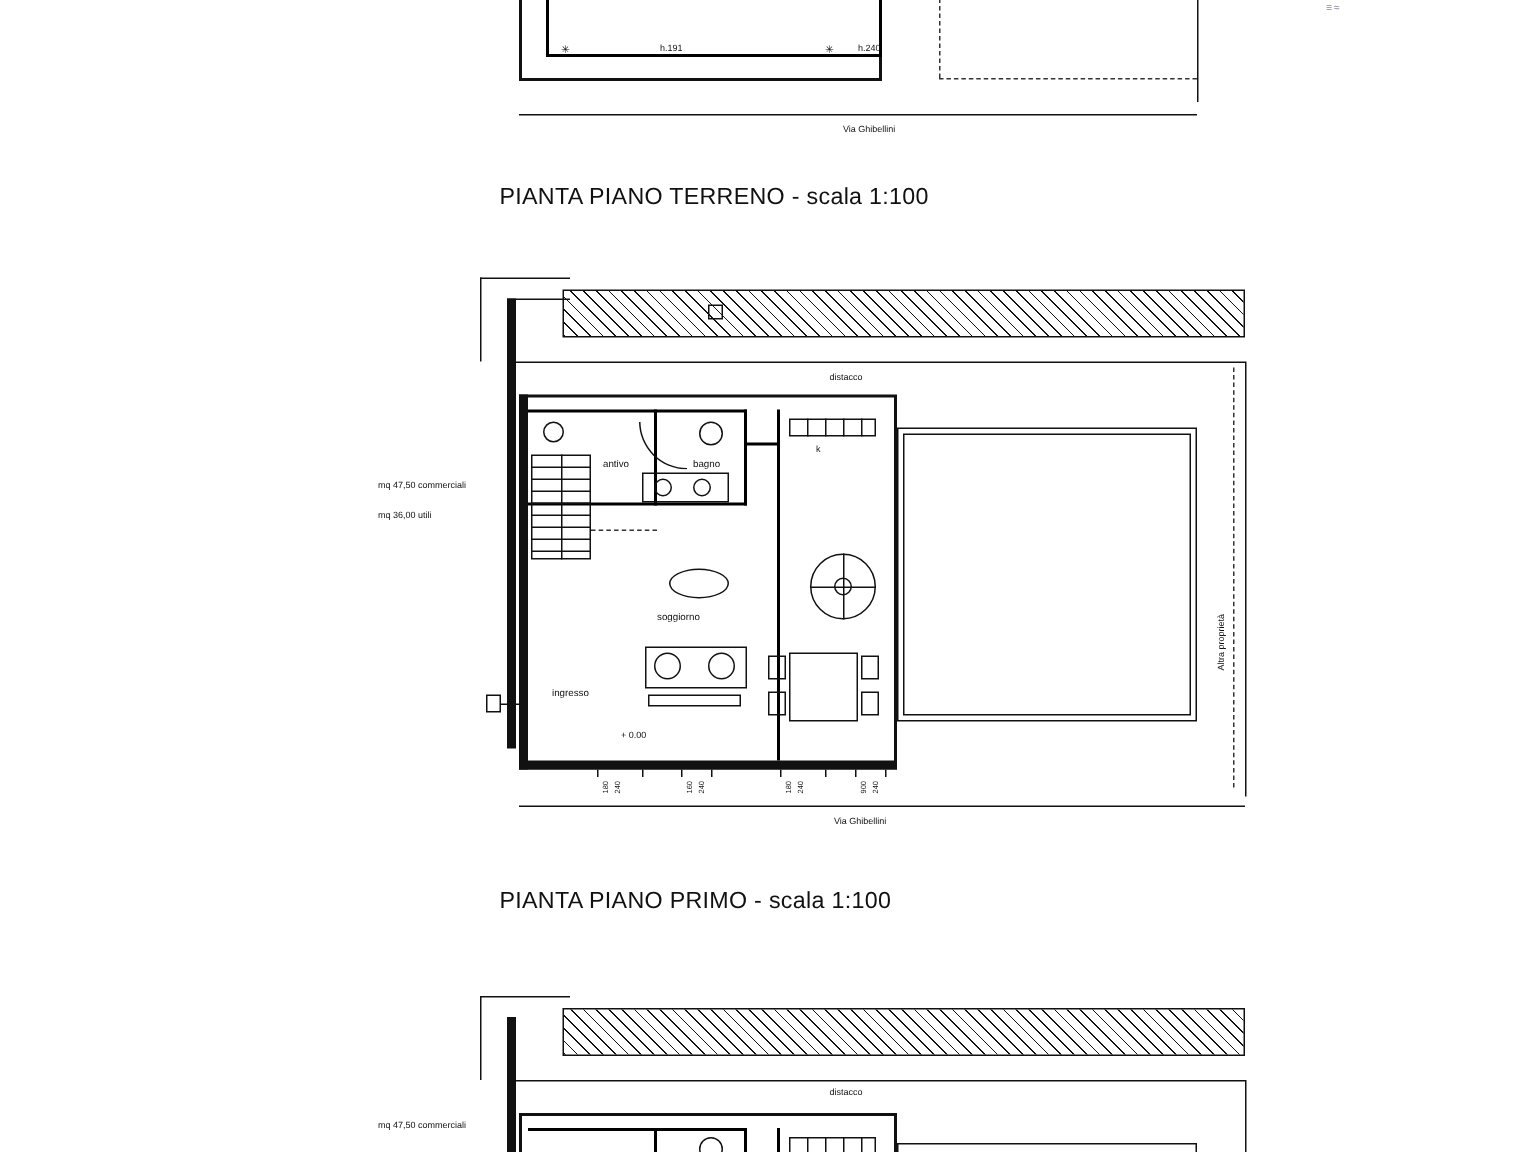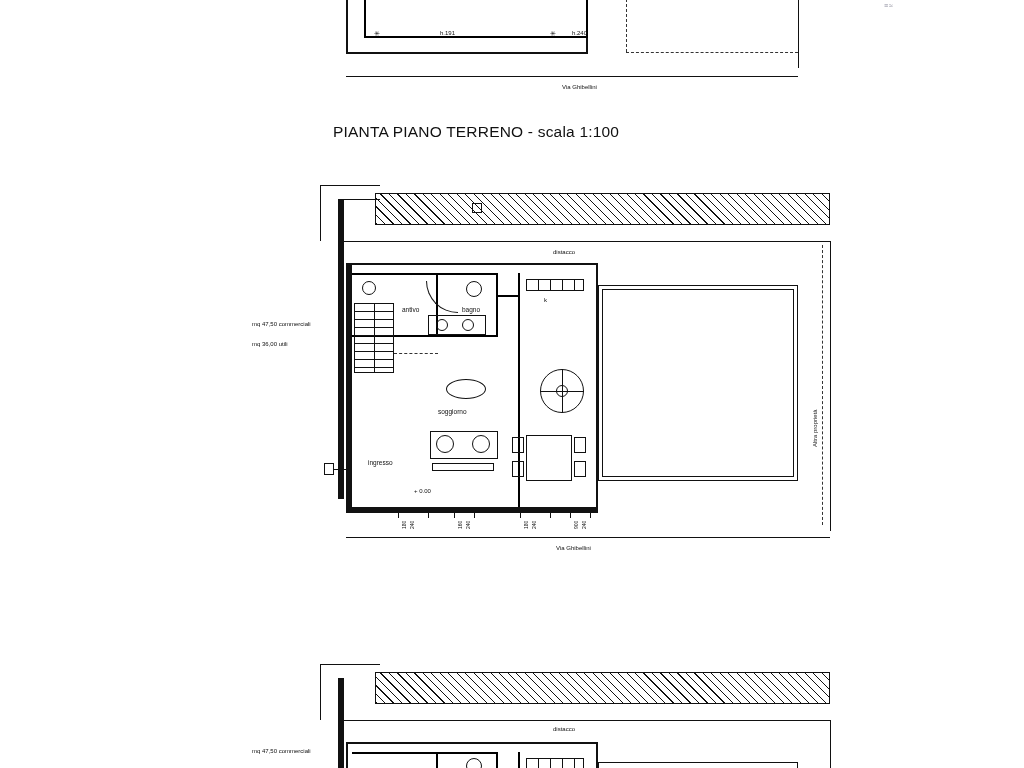--- a/index.html
+++ b/index.html
@@ -261,20 +261,21 @@
     <div class="lbl-sm lbl rot90" style="left:216px; top:344px;">240</div>
     <div class="lbl-sm lbl rot90" style="left:274px; top:344px;">180</div>
     <div class="lbl-sm lbl rot90" style="left:282px; top:344px;">240</div>
     <div class="lbl-sm lbl rot90" style="left:324px; top:344px;">900</div>
     <div class="lbl-sm lbl rot90" style="left:332px; top:344px;">240</div>
 
     <div class="lbl" style="left:2px; top:136px;">mq 47,50 commerciali</div>
     <div class="lbl" style="left:2px; top:156px;">mq 36,00  utili</div>
   </div>
 
+  <div class="caption" id="caption-primo">PIANTA PIANO PRIMO - scala 1:100</div>
 
   <div class="plan" style="left:250px; top:660px; width:600px; height:110px;">
 
     <div class="hatch" style="left:125px; top:12px; width:455px; height:32px;"></div>
     <div class="line hline" style="left:90px; top:60px; width:490px;"></div>
     <div class="lbl" style="left:303px; top:66px;">distacco</div>
     <div class="line vline" style="left:70px; top:4px; height:56px;"></div>
     <div class="line hline" style="left:70px; top:4px; width:60px;"></div>
 
     <div class="line vline" style="left:580px; top:60px; height:48px;"></div>

